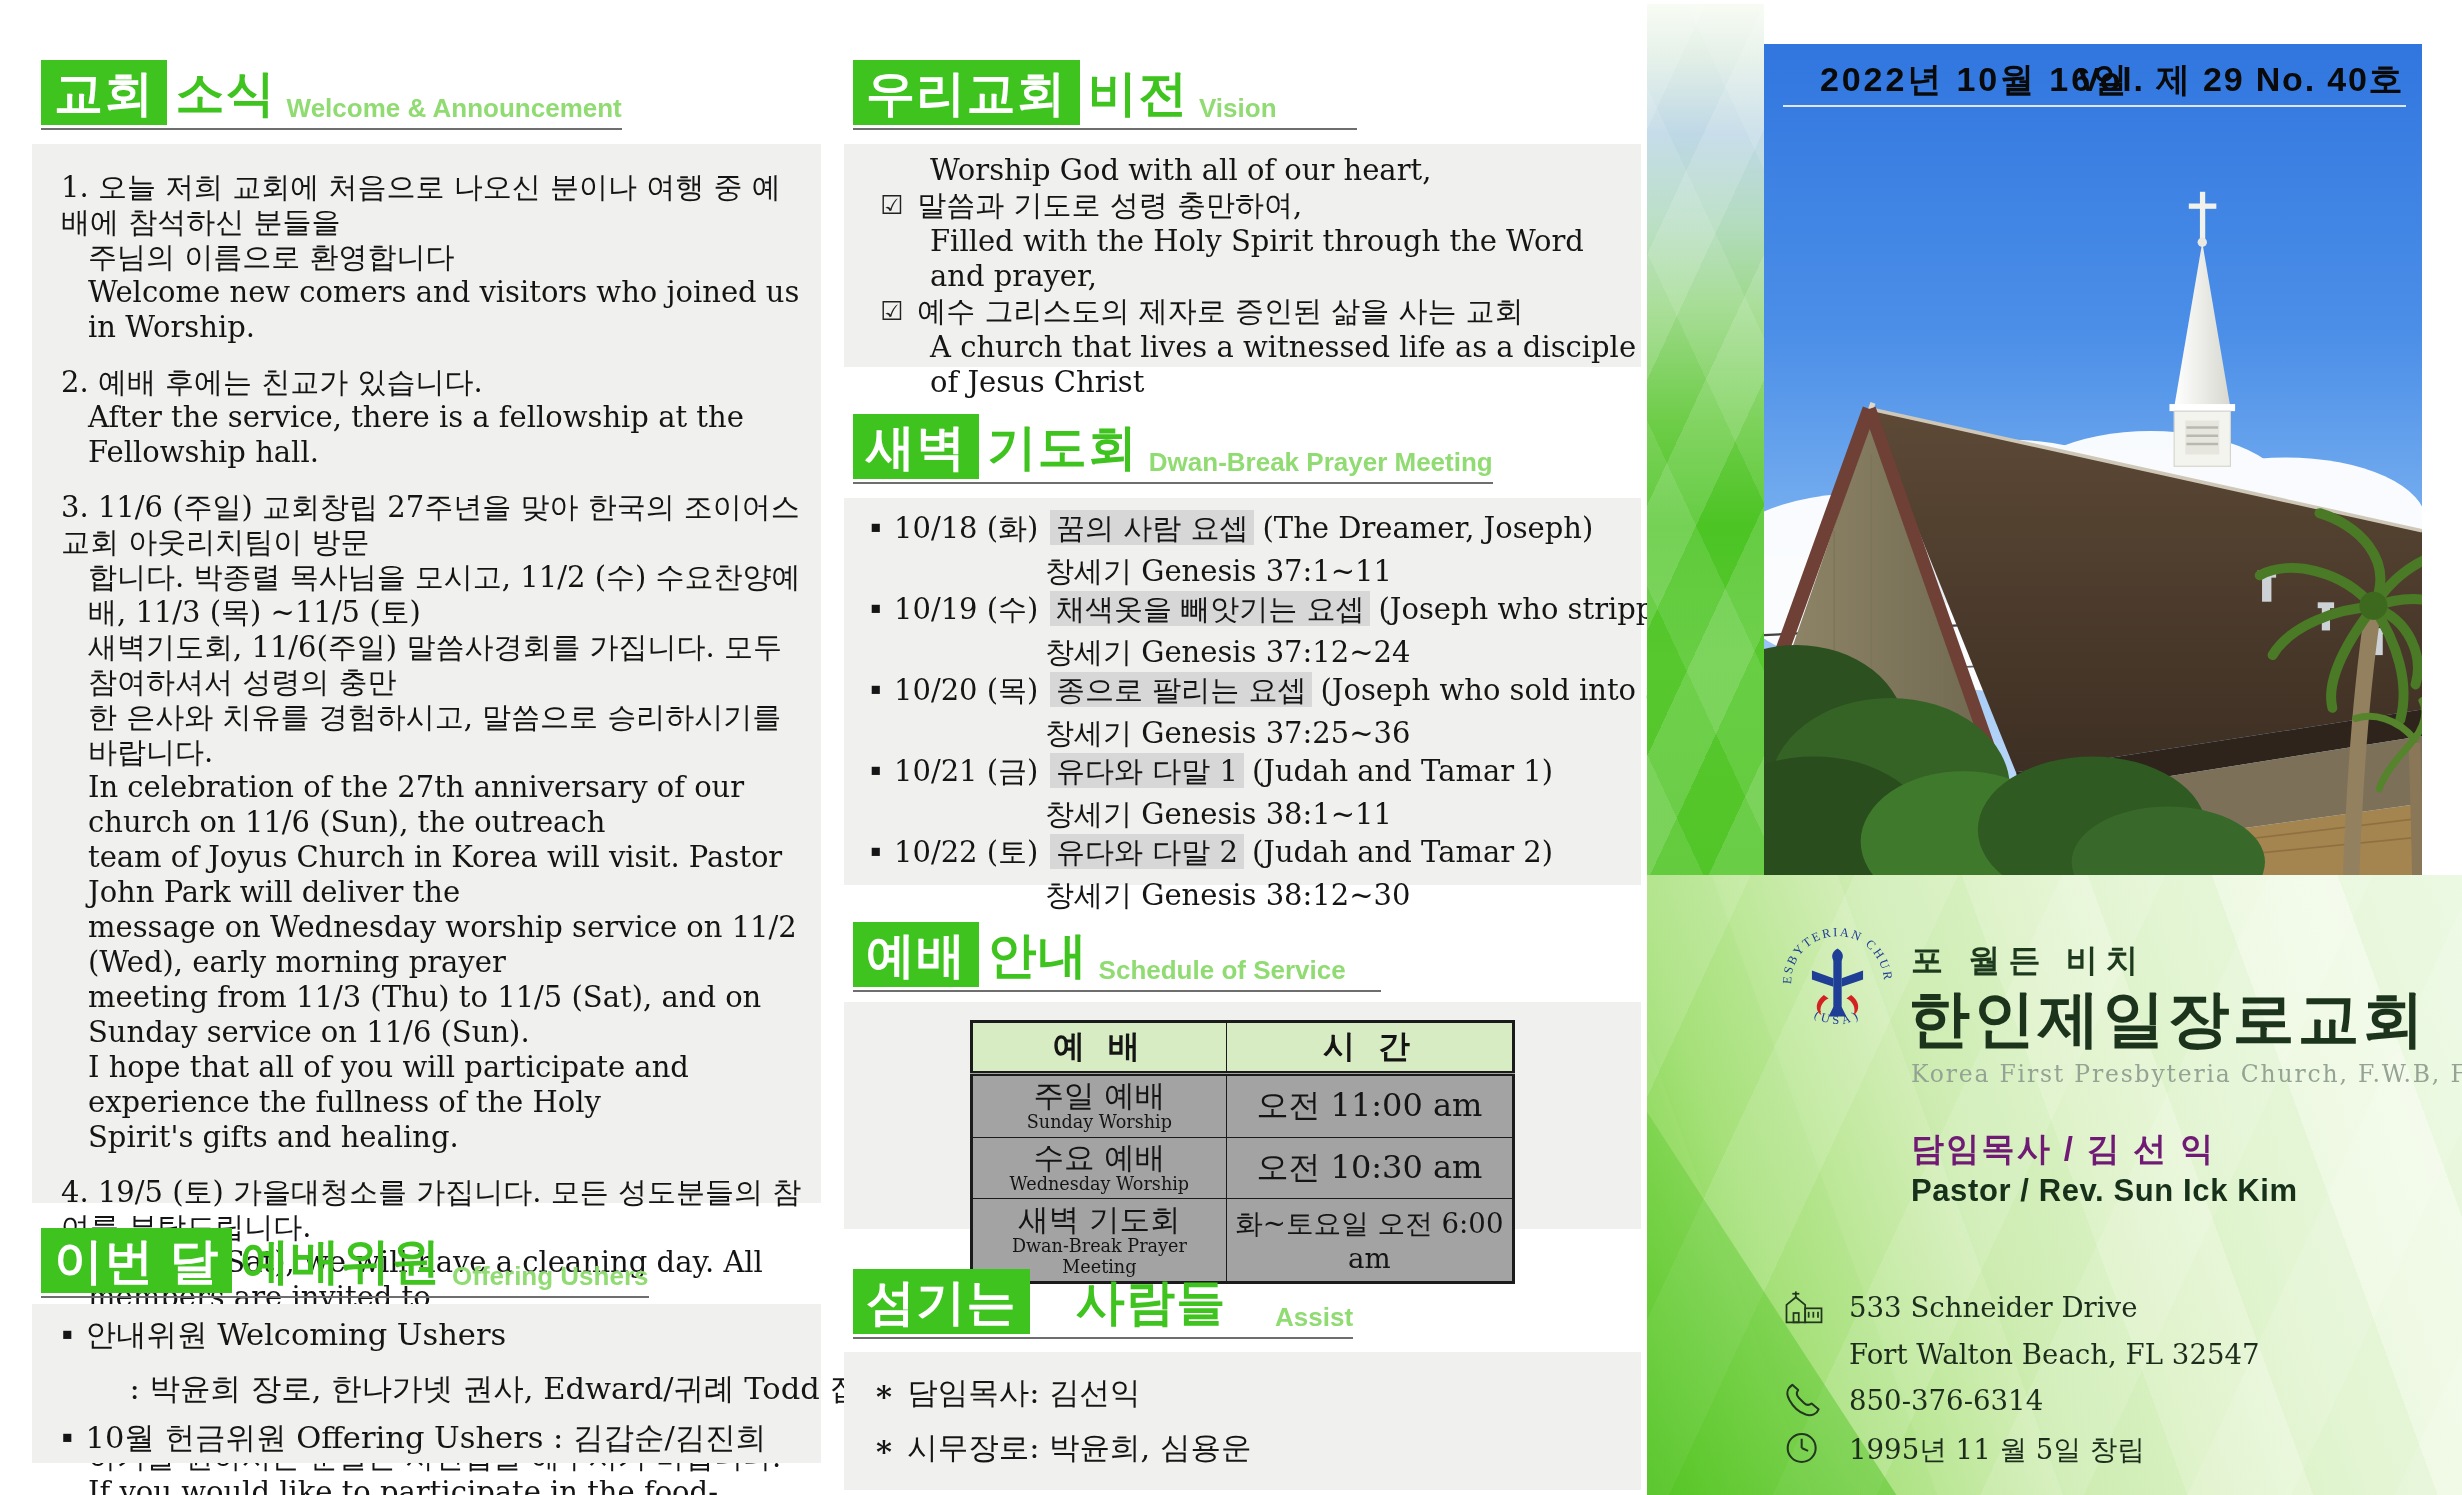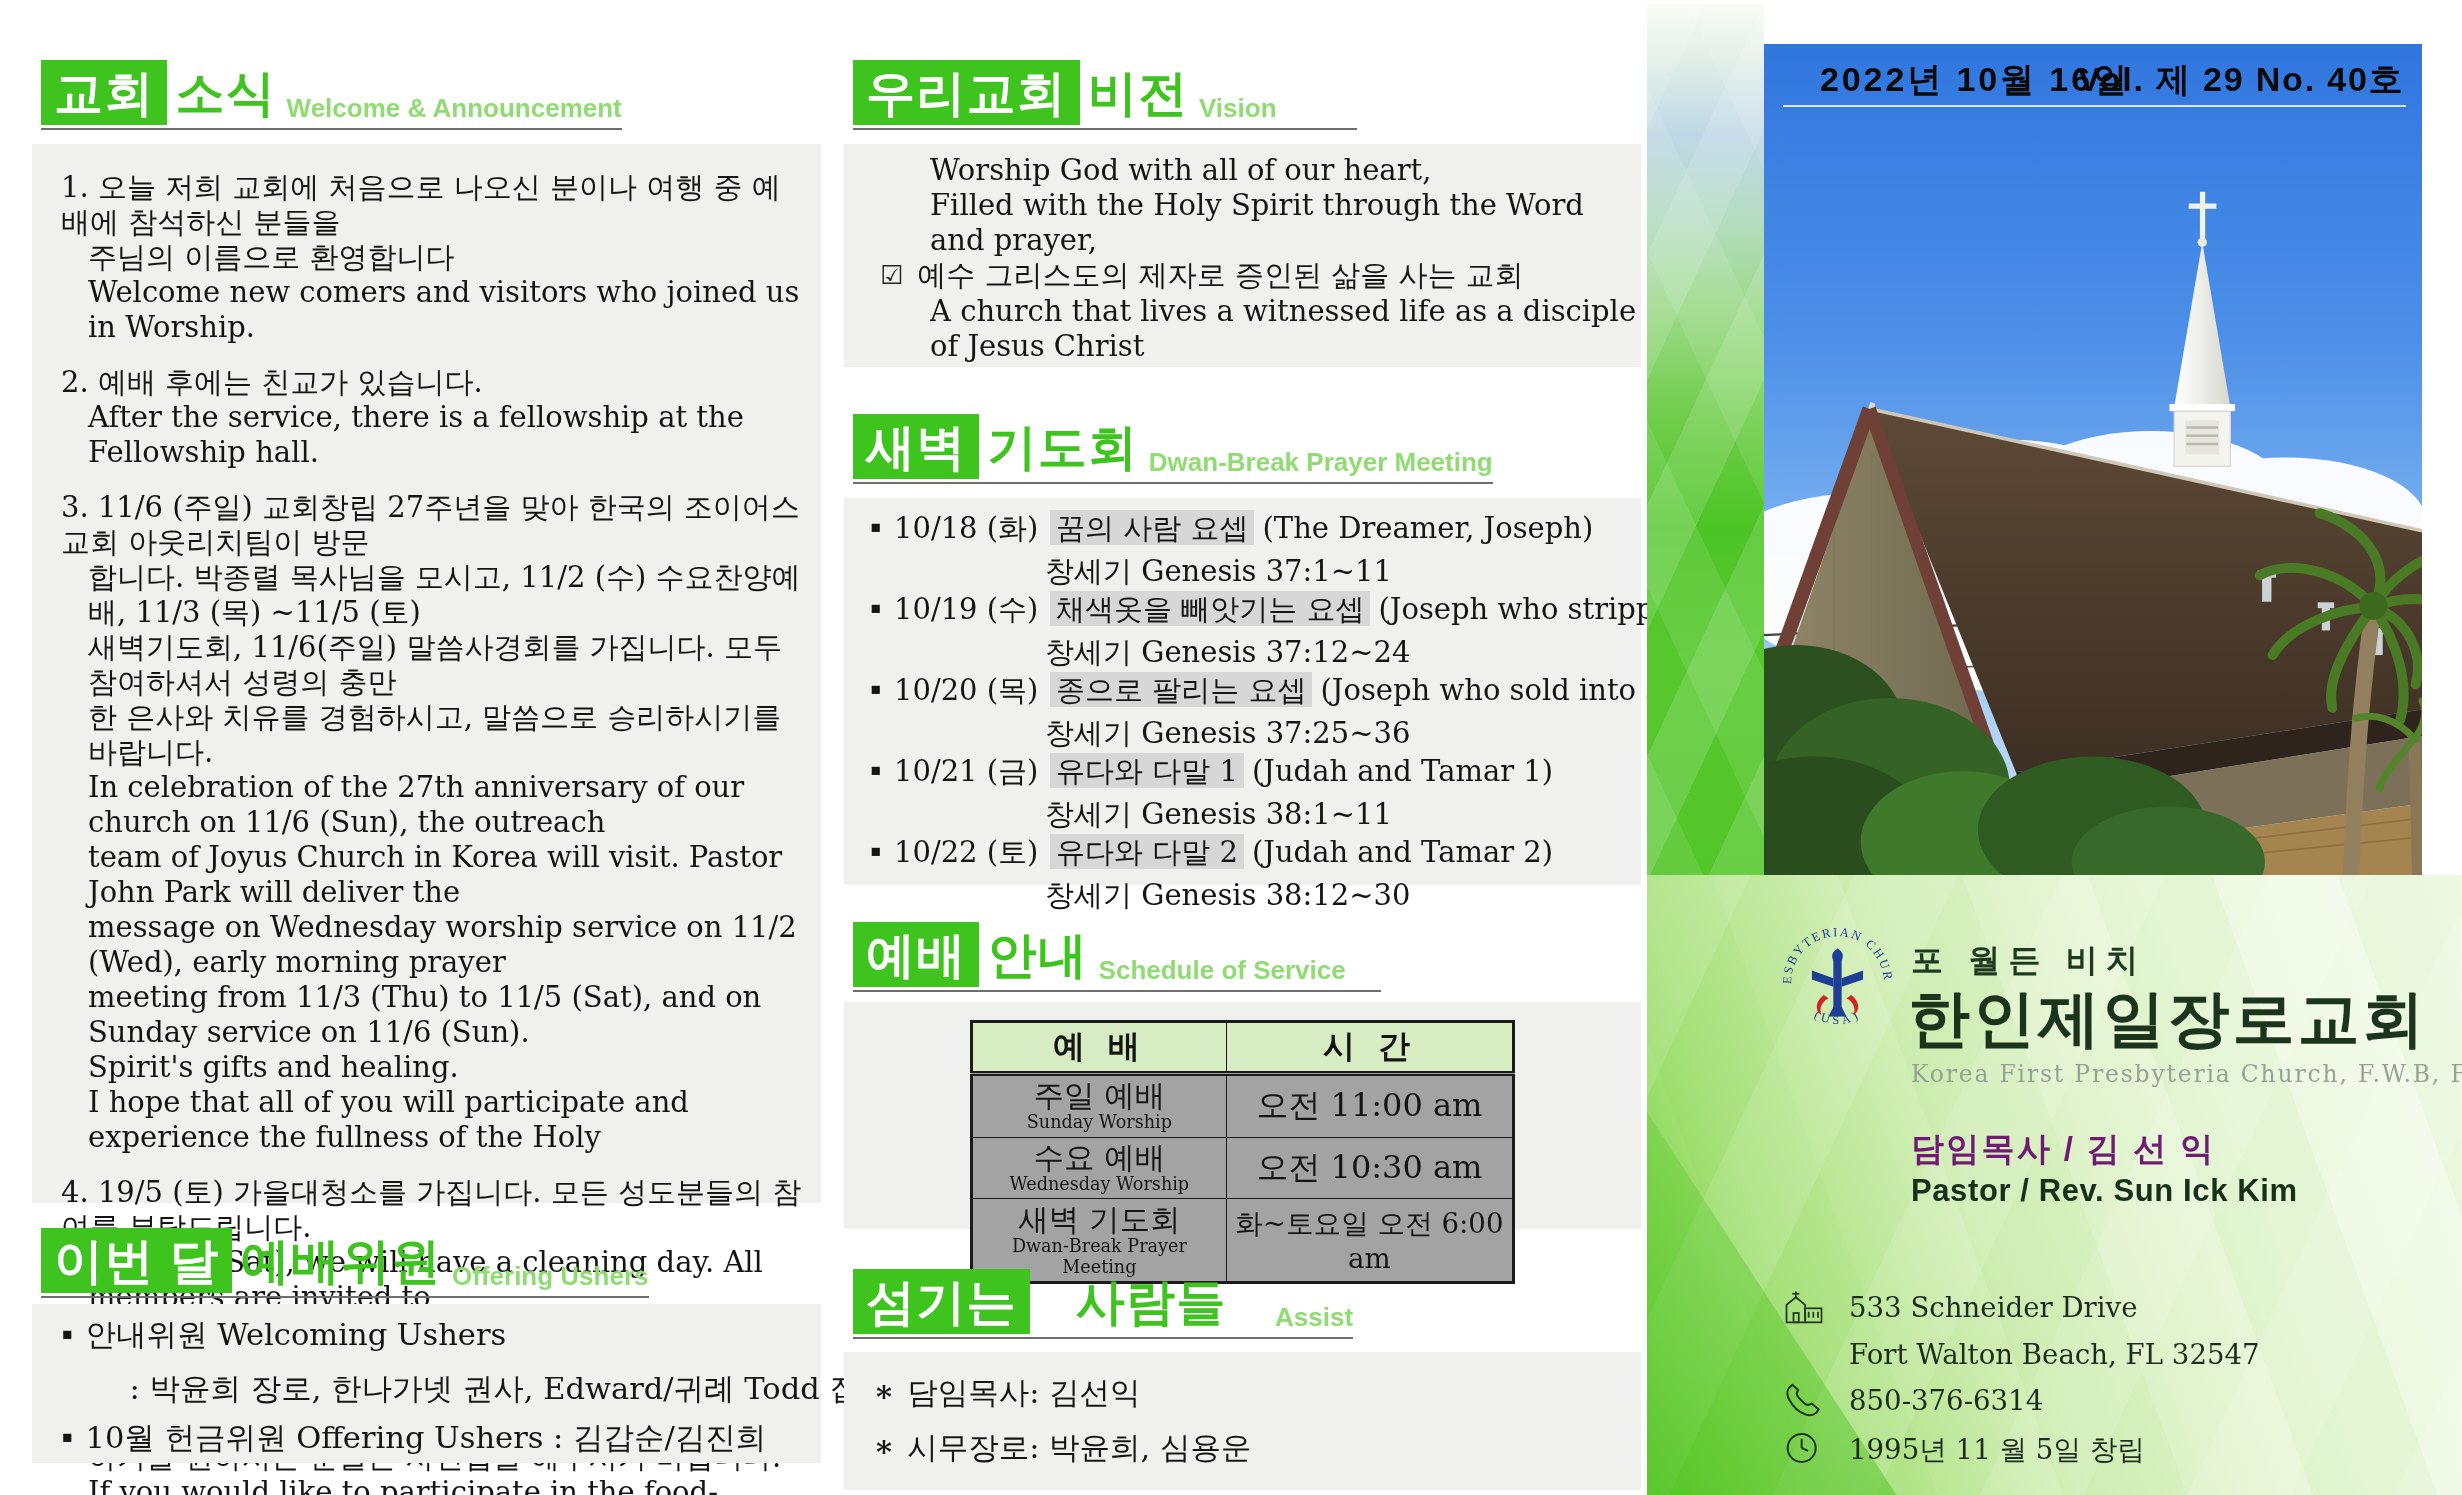--- a/index.html
+++ b/index.html
@@ -132,22 +132,22 @@
     <div class="ln gap">2. 예배 후에는 친교가 있습니다.</div>
     <div class="ln e">After the service, there is a fellowship at the Fellowship hall.</div>
     <div class="ln gap">3. 11/6 (주일) 교회창립 27주년을 맞아 한국의 조이어스 교회 아웃리치팀이 방문</div>
     <div class="ln ki">합니다. 박종렬 목사님을 모시고, 11/2 (수) 수요찬양예배, 11/3 (목) ~11/5 (토)</div>
     <div class="ln ki">새벽기도회, 11/6(주일) 말씀사경회를 가집니다. 모두 참여하셔서 성령의 충만</div>
     <div class="ln ki">한 은사와 치유를 경험하시고, 말씀으로 승리하시기를 바랍니다.</div>
     <div class="ln e">In celebration of the 27th anniversary of our church on 11/6 (Sun), the outreach</div>
     <div class="ln e">team of Joyus Church in Korea will visit. Pastor John Park will deliver the</div>
     <div class="ln e">message on Wednesday worship service on 11/2 (Wed), early morning prayer</div>
     <div class="ln e">meeting from 11/3 (Thu) to 11/5 (Sat), and on Sunday service on 11/6 (Sun).</div>
+    <div class="ln e">I hope that all of you will participate and experience the fullness of the Holy</div>
     <div class="ln e">Spirit's gifts and healing.</div>
-    <div class="ln e">I hope that all of you will participate and experience the fullness of the Holy</div>
     <div class="ln gap">4. 19/5 (토) 가을대청소를 가집니다. 모든 성도분들의 참여를 부탁드립니다.</div>
     <div class="ln e">On 11/5 (Sat), we will have a cleaning day. All members are invited to</div>
     <div class="ln e">participate.</div>
     <div class="ln gap">5. 11/7 (월)에 Trinity Methodist Church 에서 하는 홈리스 식사대접에 참여</div>
     <div class="ln ki">하기를 원하시는 분들은 사인업을 해주시기 바랍니다.</div>
     <div class="ln e">If you would like to participate in the food-sharing service at Trinity Methodist</div>
 
   </div>
 
   <div class="shead" style="left:41px;top:1224px;min-width:463px;">
@@ -167,20 +167,23 @@
   </div>
 
   <div class="shead" style="left:853px;top:56px;min-width:504px;">
     <span class="hbox">우리교회</span>
     <span class="hword">비전</span>
     <span class="heng">Vision</span>
   </div>
 
   <div class="sbody" id="vis-body">
     <div class="ven">Worship God with all of our heart,</div>
+    <div class="vko">
+      <span class="chk">☑</span><span>말씀과 기도로 성령 충만하여,</span>
+    </div>
     <div class="ven">Filled with the Holy Spirit through the Word and prayer,</div>
     <div class="vko">
       <span class="chk">☑</span><span>예수 그리스도의 제자로 증인된 삶을 사는 교회</span>
     </div>
     <div class="ven">A church that lives a witnessed life as a disciple of Jesus Christ</div>
   </div>
 
   <div class="shead" style="left:853px;top:410px;min-width:528px;">
     <span class="hbox">새벽</span>
     <span class="hword">기도회</span>

